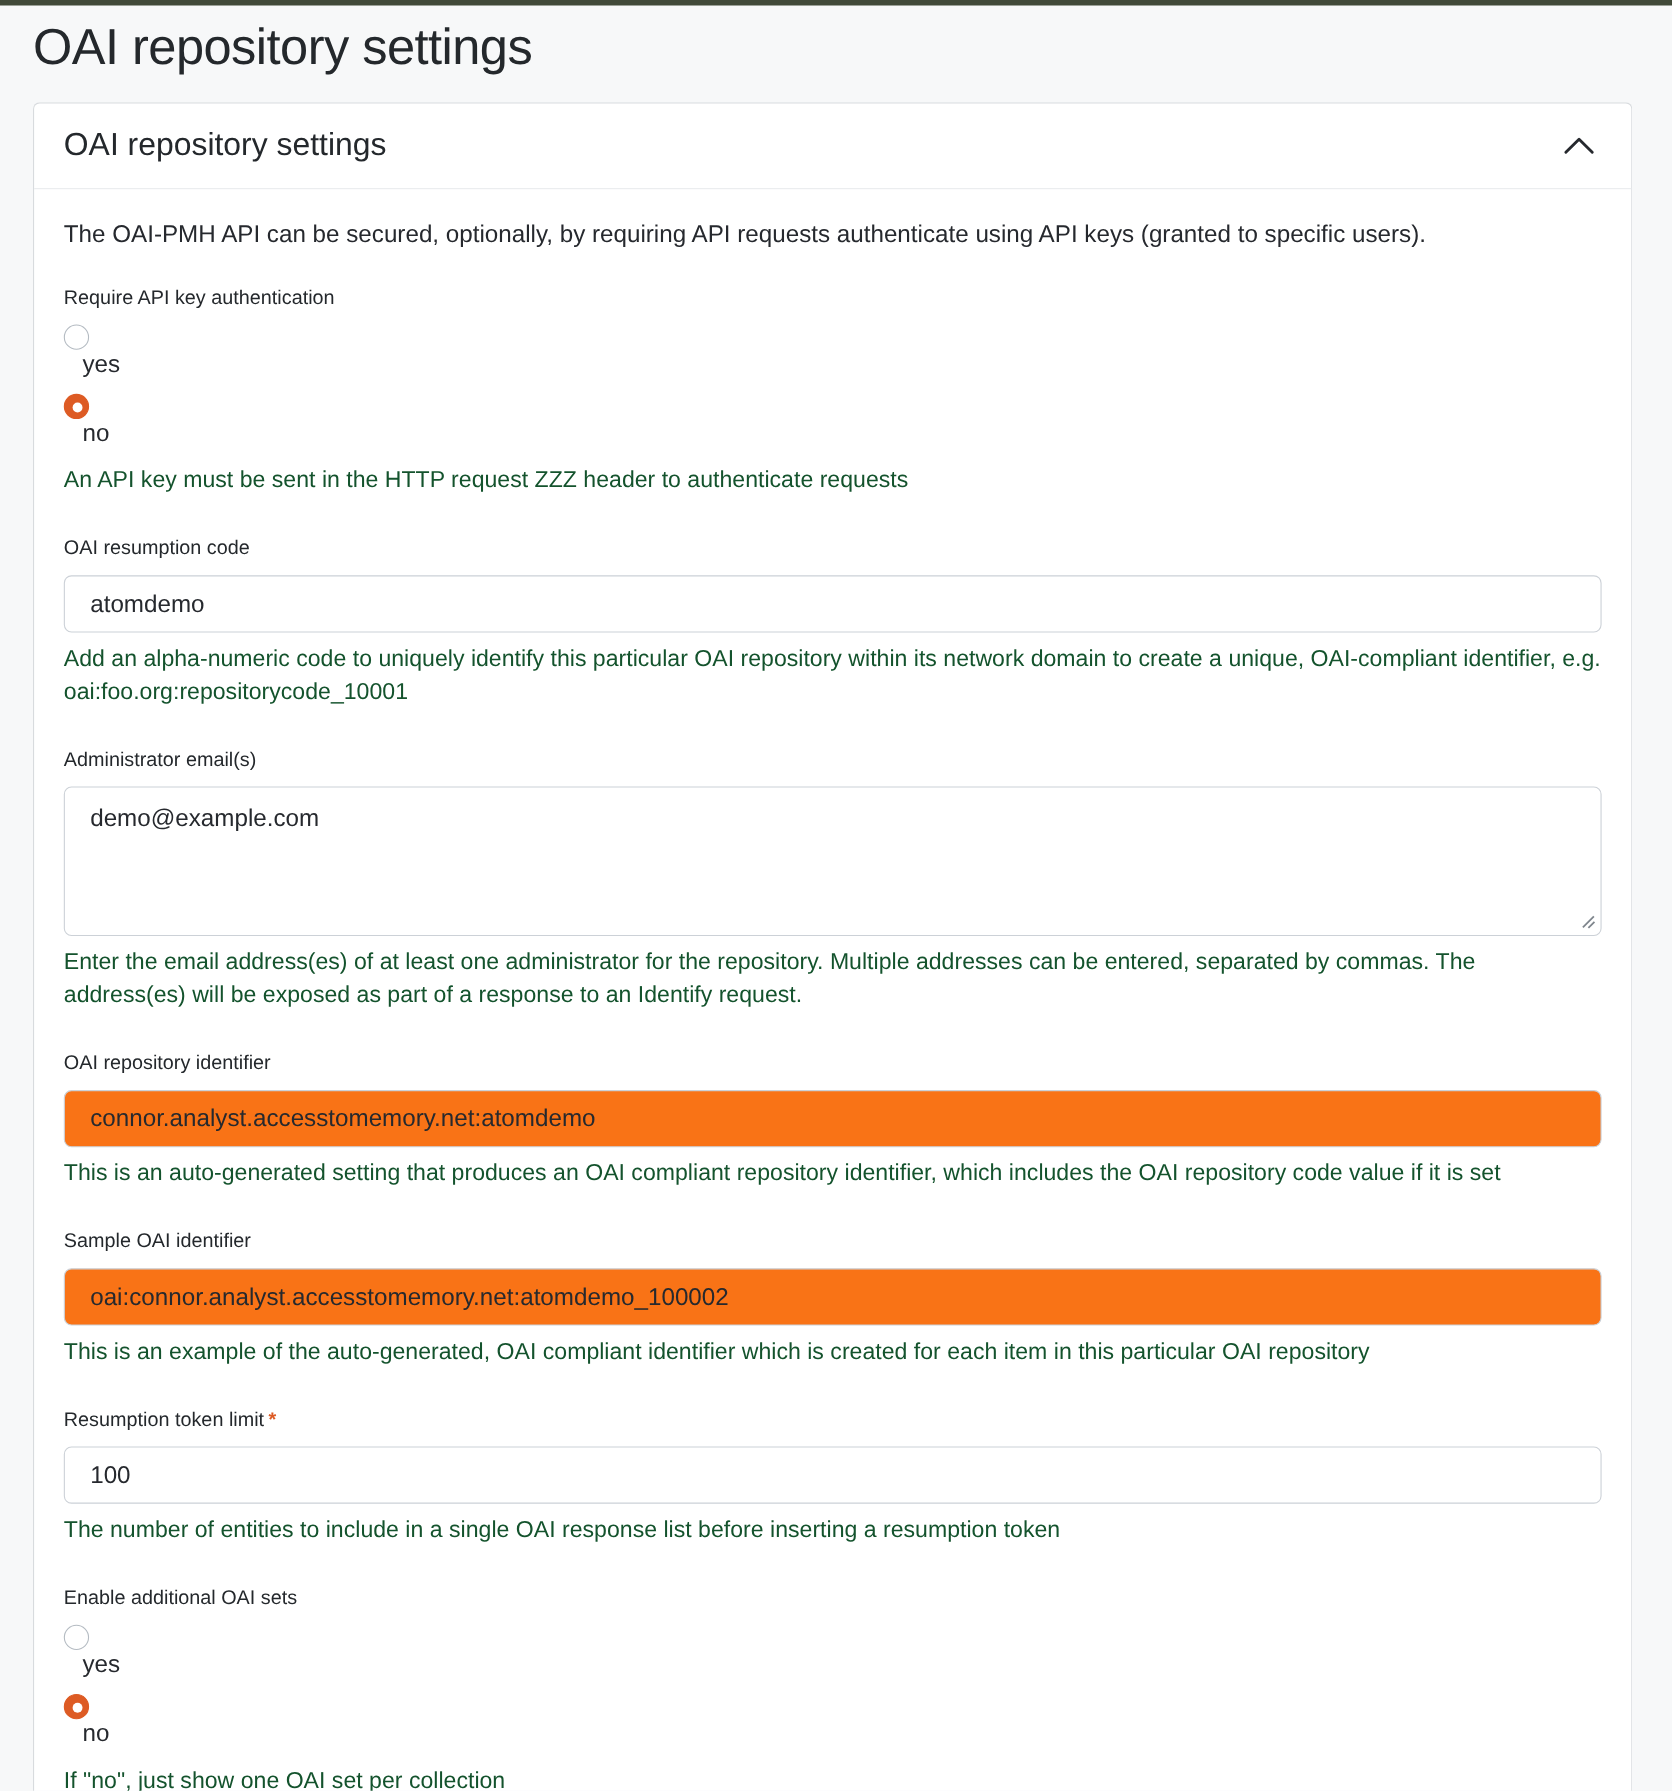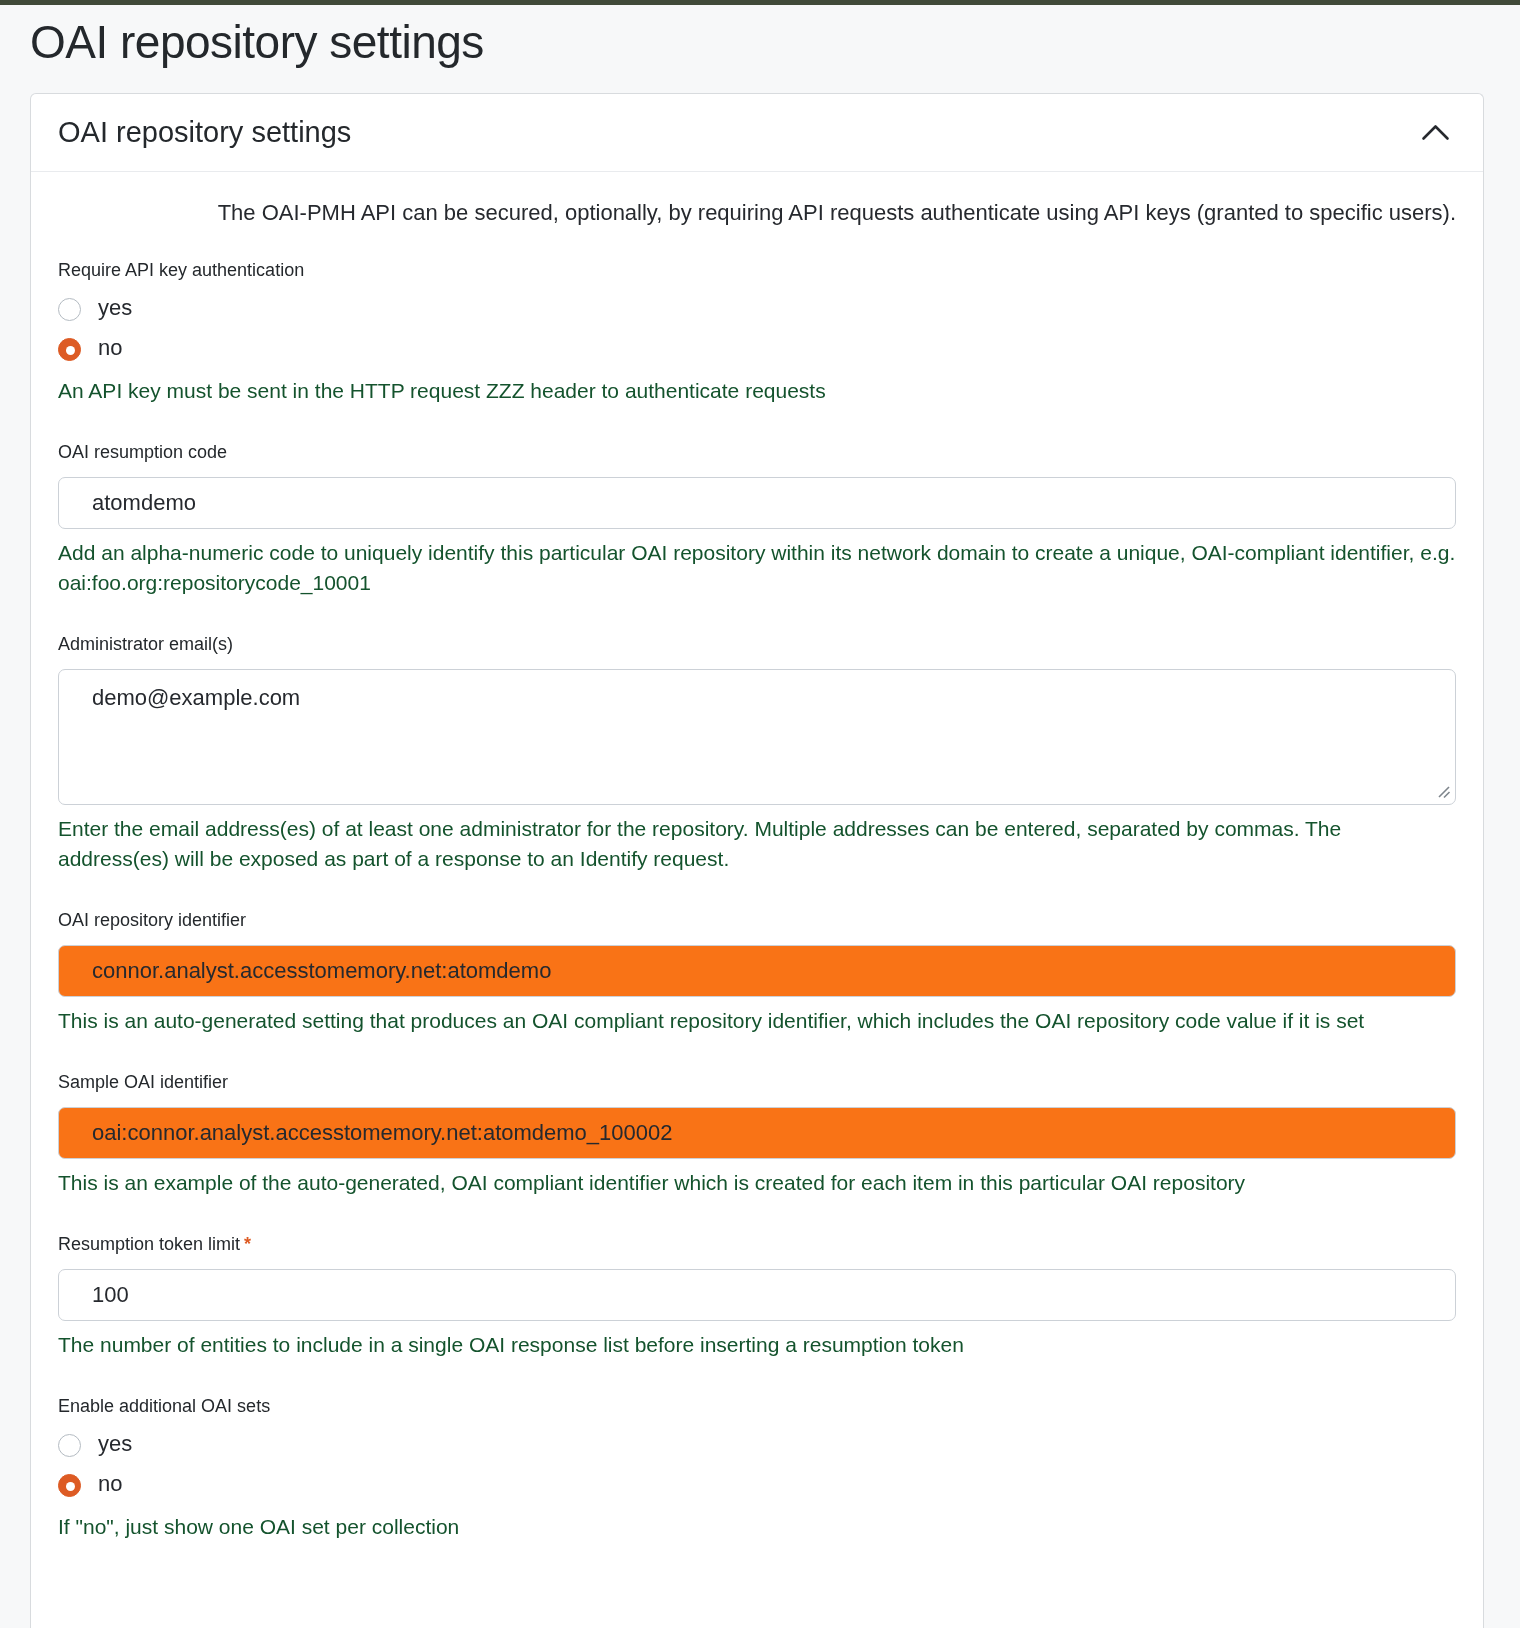--- a/index.html
+++ b/index.html
@@ -53,21 +53,20 @@
     cursor: pointer;
     line-height: 0;
   }
   .card-body {
     padding: 26px 27px 40px;
   }
   .description {
     font-size: 22px;
     line-height: 30px;
     margin: 0 0 28px;
-    text-align: right;
   }
   .form-group { margin-bottom: 32px; }
   .form-label {
     display: block;
     font-size: 18px;
     line-height: 28px;
     margin-bottom: 11px;
     color: #24282c;
   }
   .required-marker {
@@ -78,21 +77,21 @@
   .form-control {
     display: block;
     width: 100%;
     height: 52px;
     font-size: 22px;
     font-family: inherit;
     color: #26292e;
     background: #ffffff;
     border: 1px solid #ccd1d7;
     border-radius: 7px;
-    padding: 10px 33px;
+    padding: 10px 23px;
     outline: none;
   }
   .form-control.disabled {
     background: #f97316;
     border-color: #ccd1d7;
   }
   .textarea-wrap { position: relative; }
   textarea.form-control {
     height: 136px;
     resize: none;
@@ -106,22 +105,23 @@
     line-height: 0;
   }
   .form-text {
     font-size: 21px;
     line-height: 30px;
     color: #14532d;
     margin-top: 9px;
   }
   .radio-row {
     display: flex;
-    align-items: flex-end;
+    align-items: flex-start;
     margin-bottom: 14px;
+    flex-direction: column;
   }
   .radio {
     width: 23px;
     height: 23px;
     border-radius: 50%;
     border: 1px solid #b4bbc2;
     background: #ffffff;
     flex: 0 0 auto;
     cursor: pointer;
     position: relative;

